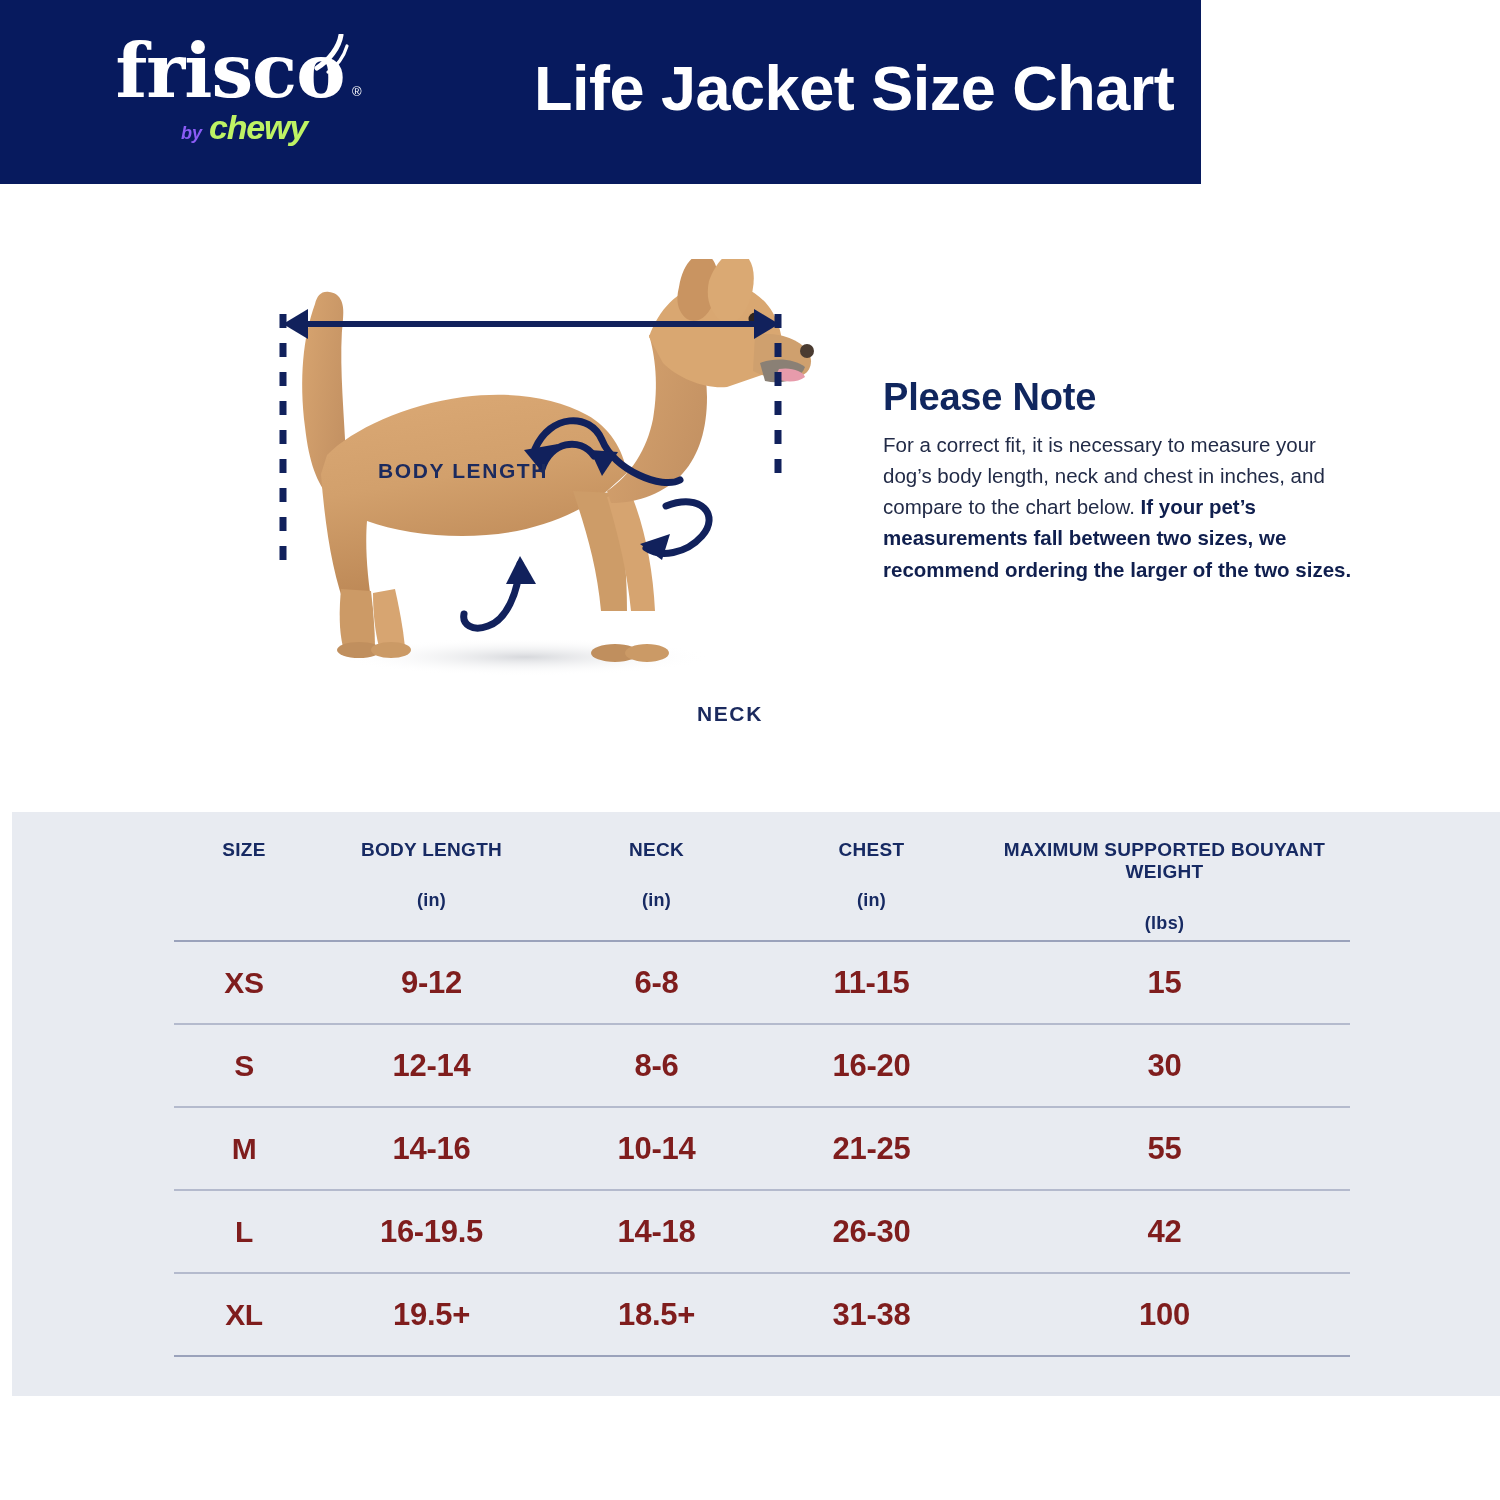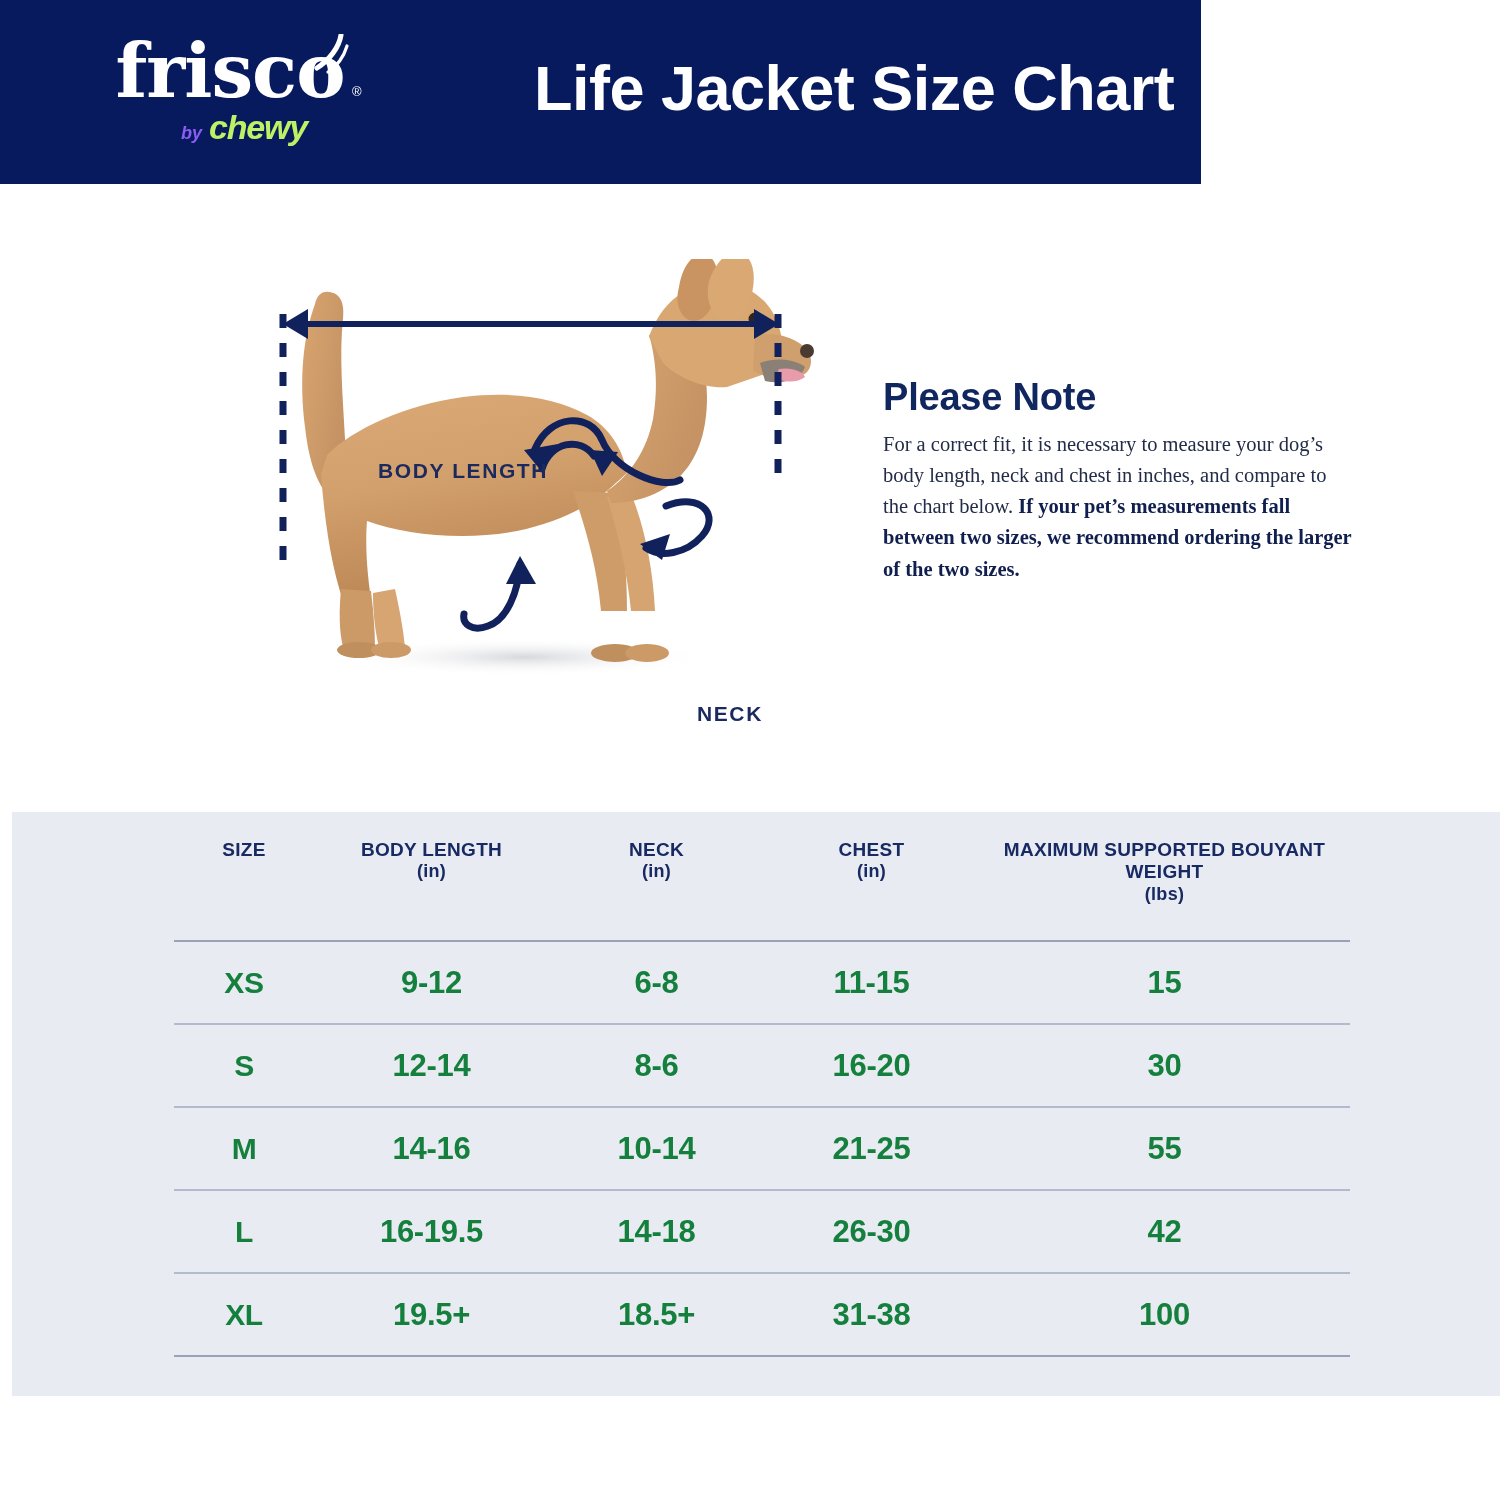--- a/index.html
+++ b/index.html
@@ -73,42 +73,42 @@
   .lbl-neck   { left: 697px; top: 518px; font-size: 21px; }
   .lbl-chest  { left: 465px; top: 631px; font-size: 21px; }
 
   
   .note { position: absolute; left: 883px; top: 192px; width: 470px; }
   .note-title {
     font-size: 38px; font-weight: 700; color: #10265e;
     letter-spacing: -0.2px; margin-bottom: 10px;
   }
   .note-body {
-    font-size: 20.5px; line-height: 1.52; color: #222b47; font-weight: 400; font-family: Liberation Serif, serif;
+    font-size: 20.5px; line-height: 1.52; color: #222b47; font-weight: 400;
   }
   .note-bold { font-weight: 700; color: #101f4e; }
 
   
   .table-sec {
     position: absolute; left: 12px; top: 812px; width: 1500px; height: 584px;
     background: #e8ebf1;
   }
   .tbl { position: absolute; left: 162px; top: 0; width: 1176px; }
   .thead {
     display: flex; align-items: flex-start;
     height: 128px; padding-top: 27px;
   }
   .th {
     color: #172a63; font-weight: 700; text-align: center;
     font-size: 19px; letter-spacing: 0.3px; line-height: 1.18;
   }
-  .th .unit { display: block; font-weight: 700; font-size: 18px; }
+  .th .unit { display: block; font-weight: 700; font-size: 18px; margin-top: 29px; }
   .tr { display: flex; align-items: center; height: 81px; }
   .td {
-    color: #15803d; font-weight: 700; text-align: center;
+    color: #7f1d1d; font-weight: 700; text-align: center;
     font-size: 31px; letter-spacing: -0.3px;
   }
   .td.size { font-size: 30px; }
   .c0 { width: 140px; }
   .c1 { width: 235px; }
   .c2 { width: 215px; }
   .c3 { width: 215px; }
   .c4 { width: 371px; }
   .rule { height: 2px; background: #9aa2bb; width: 1176px; }
   .rule.thin { background: #b4bacd; }

